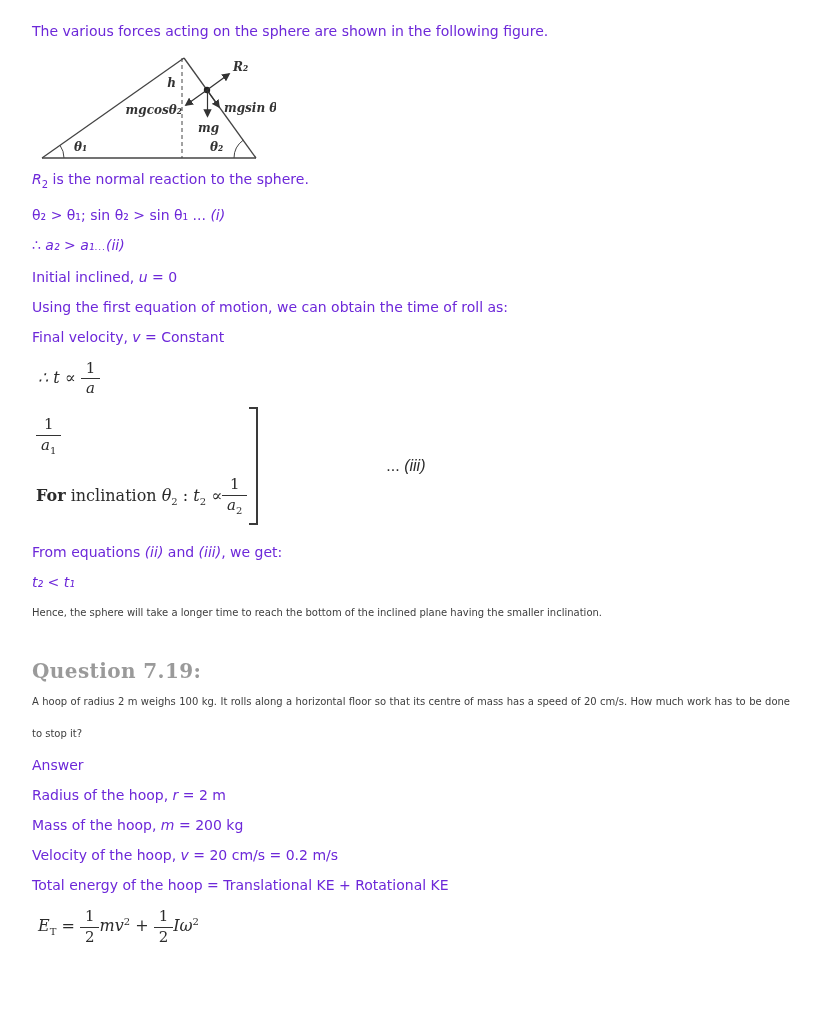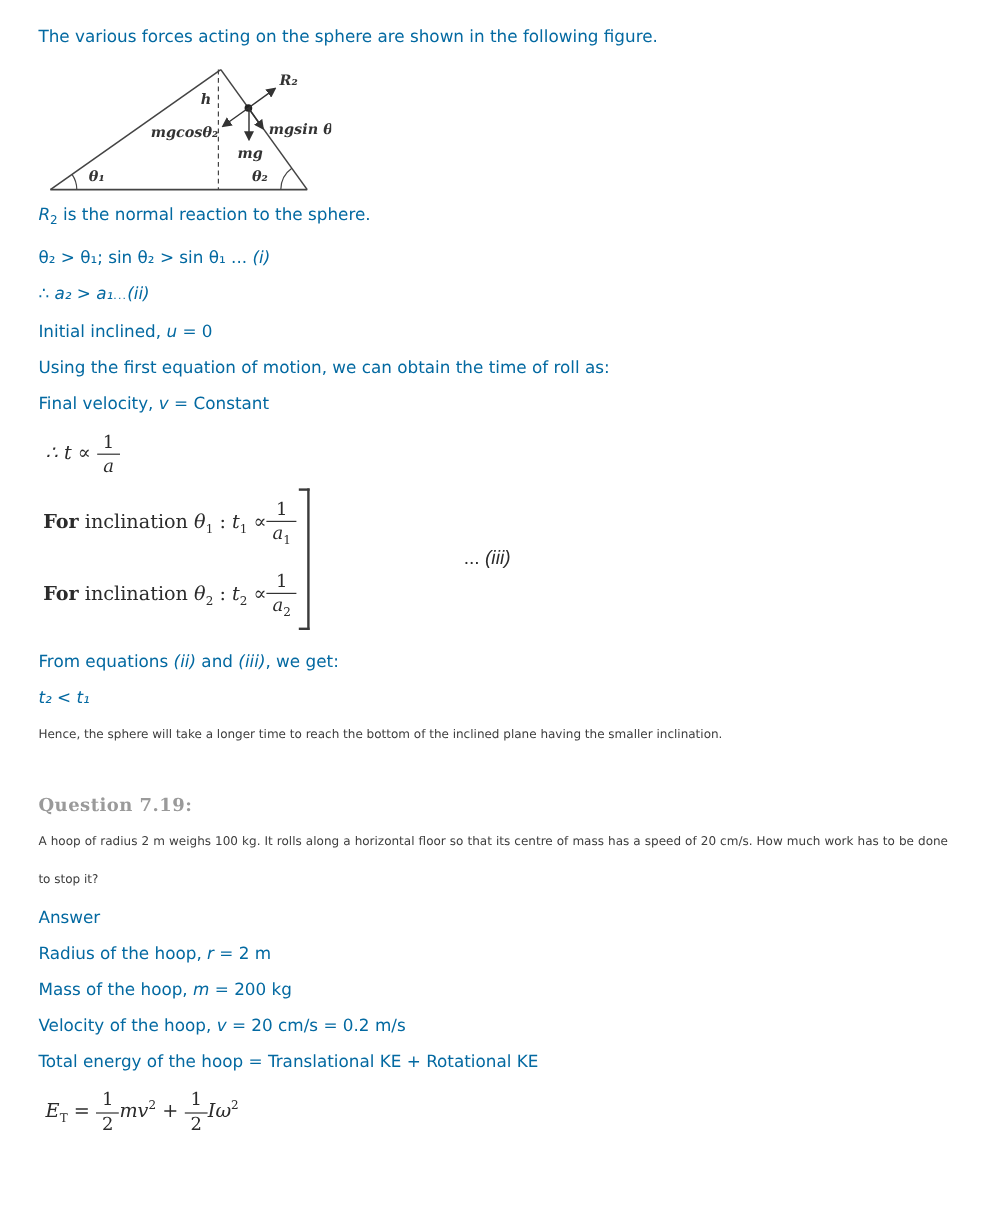--- a/index.html
+++ b/index.html
@@ -10,21 +10,21 @@
     color: #3d3d3d;
     overflow: hidden;
   }
   .page {
     width: 822px; height: 1025px;
     padding: 16px 32px 0 32px;
   }
   p.line {
     font-size: 14px;
     line-height: 30px;
-    color: #0369a1;
+    color: #6d28d9;
     white-space: nowrap;
   }
   p.just {
     font-size: 10px;
     line-height: 31px;
     text-align: justify;
     white-space: normal;
   }
   i.var { font-style: italic; }
   sub { font-size: 10px; }
@@ -66,21 +66,21 @@
     align-self: stretch;
     border-top: 2px solid #3a3a3a;
     border-right: 2px solid #3a3a3a;
     border-bottom: 2px solid #3a3a3a;
     margin-left: 2px;
   }
   .incl-ref { margin-left: 128px; font-family: Liberation Sans, sans-serif; font-size: 16px; color: #2b2b2b; }
 
   .q-heading {
     font-family: "DejaVu Serif", serif;
-    font-size: 15px;
+    font-size: 20px;
     color: #9a9a9a;
     line-height: 30px;
     margin-top: 28px;
     letter-spacing: 0.4px;
   }
   .mt12 { margin-top: 12px; }
   .energy-eq { margin: 8px 0 0 6px; }
 
   svg text {
     font-family: "DejaVu Serif", serif;
@@ -143,21 +143,20 @@
   <p class="line"><span>Final velocity, </span><i class="var">v</i><span> = Constant</span></p>
 
 
   <div class="eq-block serif-eq">
     <i>∴ t ∝ </i><span class="frac"><span class="num">1</span><span class="den"><i>a</i></span></span>
   </div>
 
   <div class="incl-wrap serif-eq">
     <div class="incl-lines">
       <div class="incl-line">
-        <span><span class="bold">For</span><span> inclination </span><i>θ</i><sub>1</sub><span> : </span><i>t</i><sub>1</sub><span> ∝ </span></span>
         <span class="frac">
             <span class="num">1</span>
             <span class="den"><i>a</i><sub>1</sub></span>
           </span>
       </div>
       <div class="incl-line">
         <span><span class="bold">For</span><span> inclination </span><i>θ</i><sub>2</sub><span> : </span><i>t</i><sub>2</sub><span> ∝ </span></span>
         <span class="frac">
             <span class="num">1</span>
             <span class="den"><i>a</i><sub>2</sub></span>

